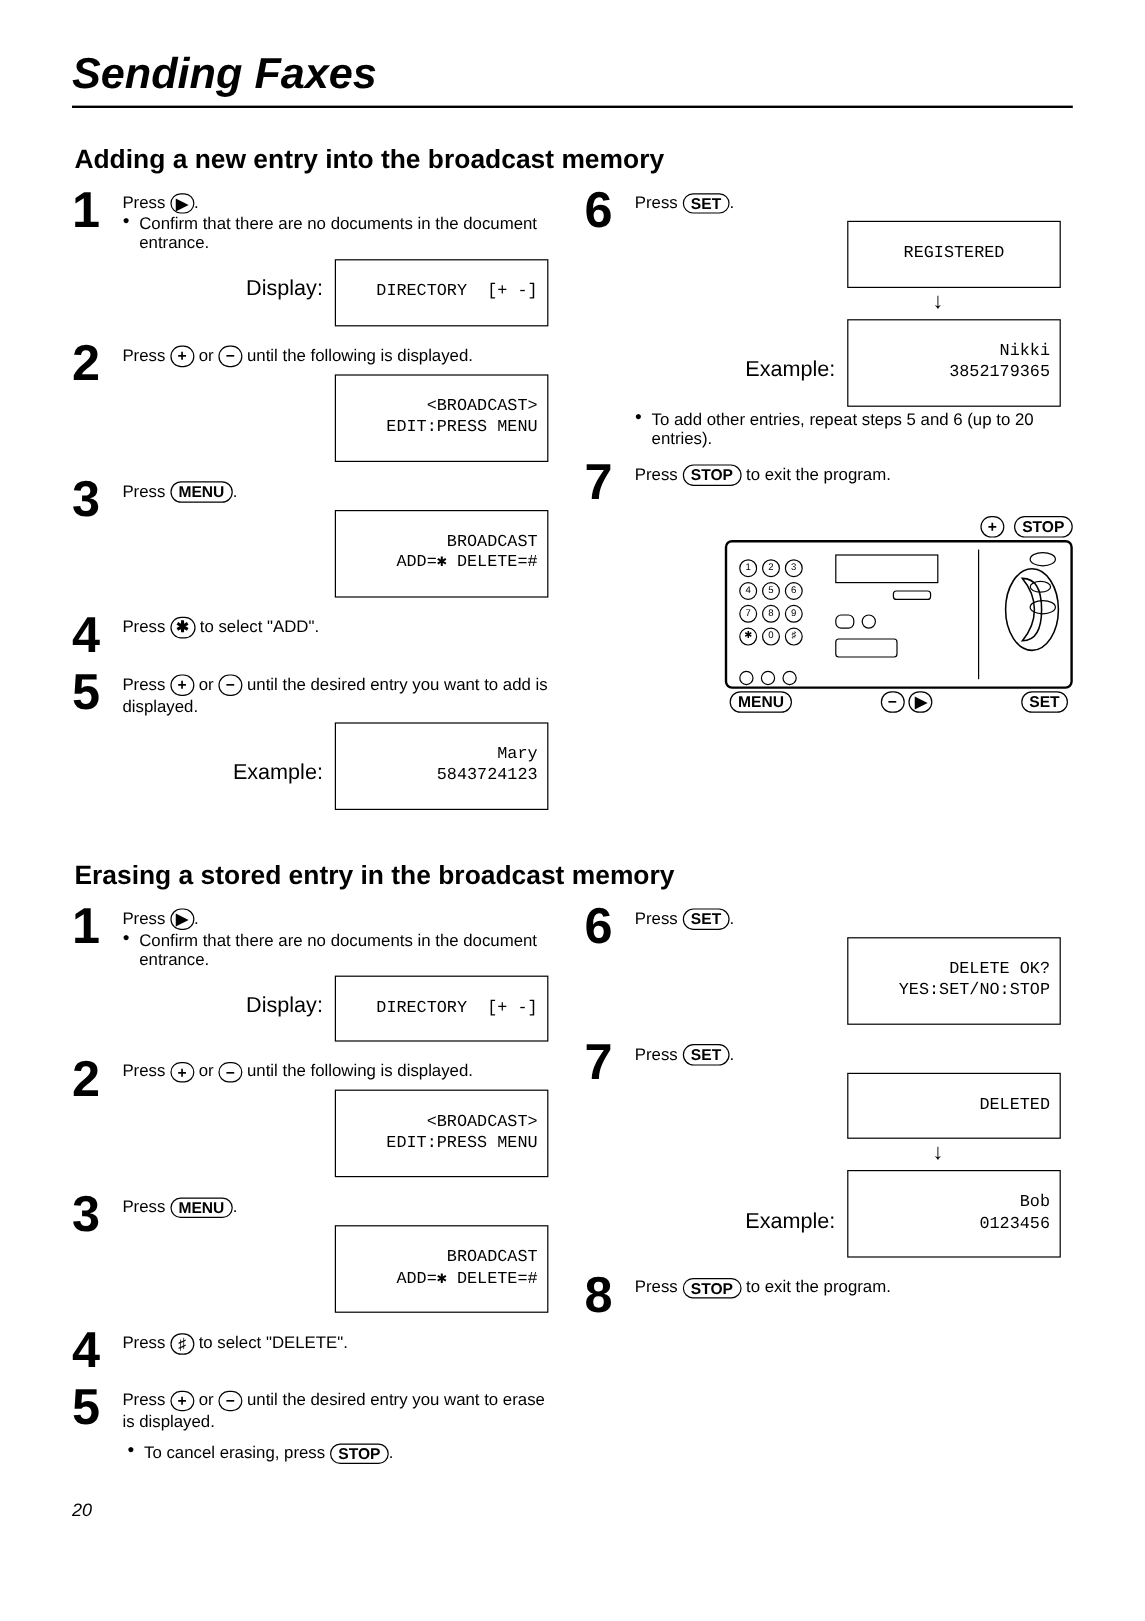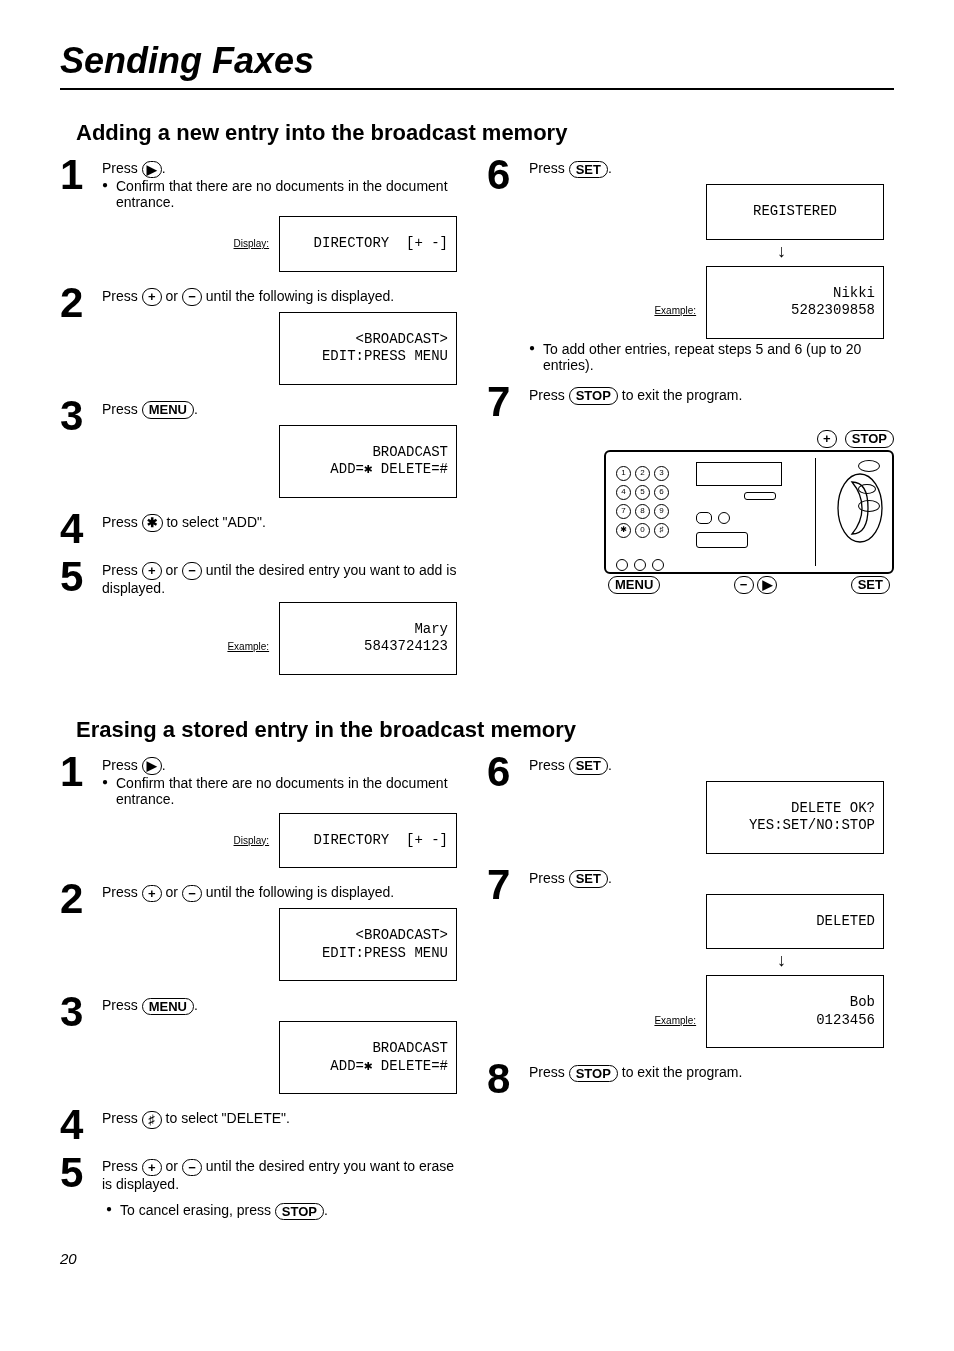--- a/index.html
+++ b/index.html
@@ -16,21 +16,21 @@
     font-style: italic;
     margin-bottom: 6px;
   }
   .hr {
     border-top: 2px solid #000;
     margin-bottom: 20px;
   }
   .section-title {
     font-size: 22px;
     font-weight: bold;
-    margin: 10px 0 10px 16px;
+    margin: 10px 0 10px 2px;
   }
   .page {
     display: flex;
     flex-direction: column;
   }
   .cols {
     display: flex;
     gap: 20px;
   }
   .col {
@@ -77,22 +77,21 @@
     padding: 18px 8px;
     font-size: 14px;
     white-space: pre;
     line-height: 1.25;
     margin: 2px 0;
     min-width: 160px;
   }
   .lbl {
     display: inline-block;
     margin-right: 6px;
-    font-size: 10px;
-    text-decoration: underline;
+    font-size: 18px;
   }
   .indent-row {
     margin-top: 4px;
     text-align: right;
     padding-right: 10px;
   }
   .bullet {
     padding-left: 14px;
     position: relative;
   }
@@ -280,21 +279,21 @@
         <div class="step-num">6</div>
         <div class="step-body">
           <span>Press </span><span class="btn">SET</span><span>.</span>
           <div class="indent-row">
             <span class="lcd" style="text-align:center;min-width:160px">REGISTERED</span>
           </div>
           <div class="center-row arrow-down" style="padding-left:140px">↓</div>
           <div class="indent-row">
             <span class="lbl">Example:</span>
             <span class="lcd">Nikki
-5282309858</span>
+3852179365</span>
           </div>
           <div class="bullet">To add other entries, repeat steps 5 and 6 (up to 20 entries).</div>
         </div>
       </div>
 
       <div class="step">
         <div class="step-num">7</div>
         <div class="step-body">
           <span>Press </span><span class="btn">STOP</span><span> to exit the program.</span>
         </div>

